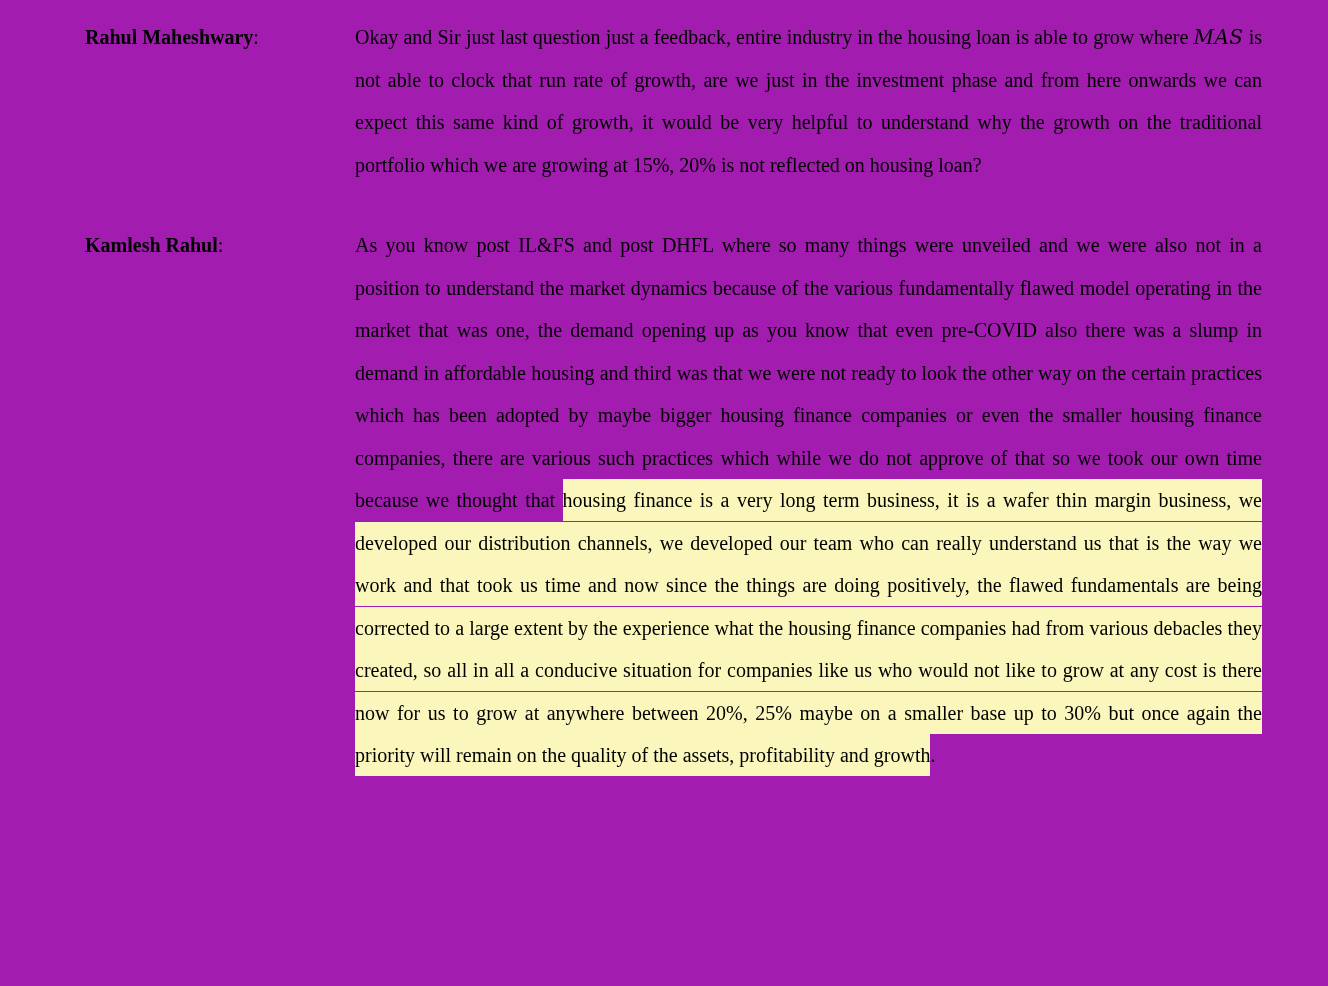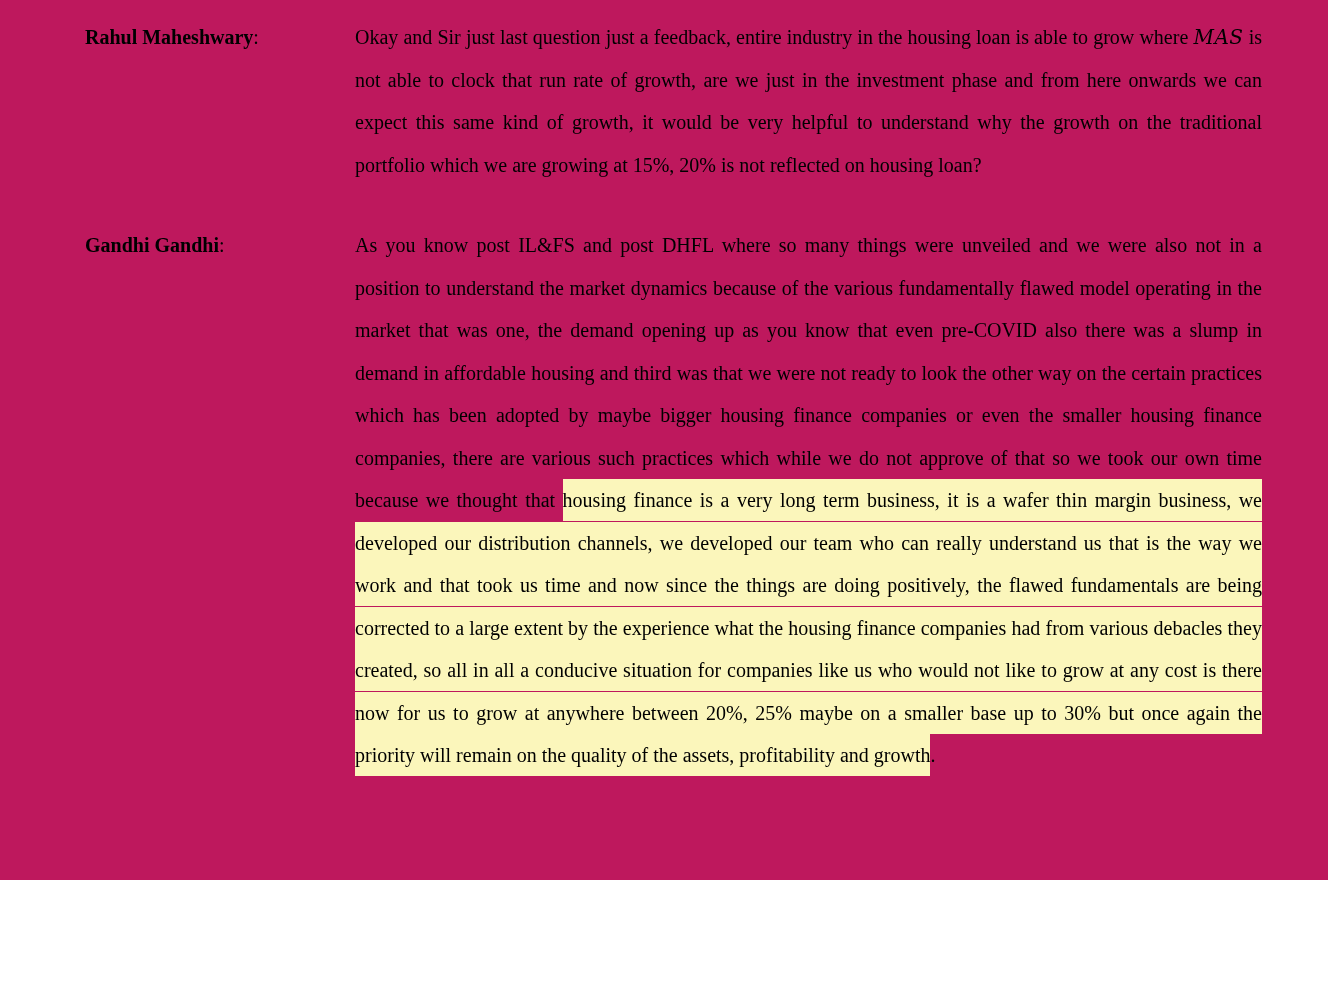--- a/index.html
+++ b/index.html
@@ -6,22 +6,22 @@
   html, body {
     margin: 0;
     padding: 0;
     background: #ffffff;
     width: 1328px;
     height: 986px;
     overflow: hidden;
   }
   .page {
     width: 1328px;
-    height: 880px;
-    background: #be185d;
+    height: 986px;
+    background: #a21caf;
     padding: 16px 66px 0 85px;
     font-family: "Liberation Serif", "DejaVu Serif", serif;
     font-size: 20px;
     line-height: 42.5px;
     color: #000000;
   }
   .entry {
     display: grid;
     grid-template-columns: 270px 1fr;
     align-items: start;
@@ -54,17 +54,17 @@
 <body>
 
 <main class="page">
   <div id="entries">
   <section class="entry">
     <div class="speaker"><span>Rahul Maheshwary</span><span class="colon">:</span></div>
     <p class="body"><span class="seg-normal">Okay and Sir just last question just a feedback, entire industry in the housing loan is able to grow where </span><span class="seg-logo">MAS</span><span class="seg-normal"> is not able to clock that run rate of growth, are we just in the investment phase and from here onwards we can expect this same kind of growth, it would be very helpful to understand why the growth on the traditional portfolio which we are growing at 15%, 20% is not reflected on housing loan?</span></p>
   </section>
 
   <section class="entry">
-    <div class="speaker"><span>Gandhi Gandhi</span><span class="colon">:</span></div>
+    <div class="speaker"><span>Kamlesh Rahul</span><span class="colon">:</span></div>
     <p class="body"><span class="seg-normal">As you know post IL&amp;FS and post DHFL where so many things were unveiled and we were also not in a position to understand the market dynamics because of the various fundamentally flawed model operating in the market that was one, the demand opening up as you know that even pre-COVID also there was a slump in demand in affordable housing and third was that we were not ready to look the other way on the certain practices which has been adopted by maybe bigger housing finance companies or even the smaller housing finance companies, there are various such practices which while we do not approve of that so we took our own time because we thought that </span><span class="seg-highlight">housing finance is a very long term business, it is a wafer thin margin business, we developed our distribution channels, we developed our team who can really understand us that is the way we work and that took us time and now since the things are doing positively, the flawed fundamentals are being corrected to a large extent by the experience what the housing finance companies had from various debacles they created, so all in all a conducive situation for companies like us who would not like to grow at any cost is there now for us to grow at anywhere between 20%, 25% maybe on a smaller base up to 30% but once again the priority will remain on the quality of the assets, profitability and growth</span><span class="seg-normal">.</span></p>
   </section>
 </div>
 </main>
 
 </body></html>

